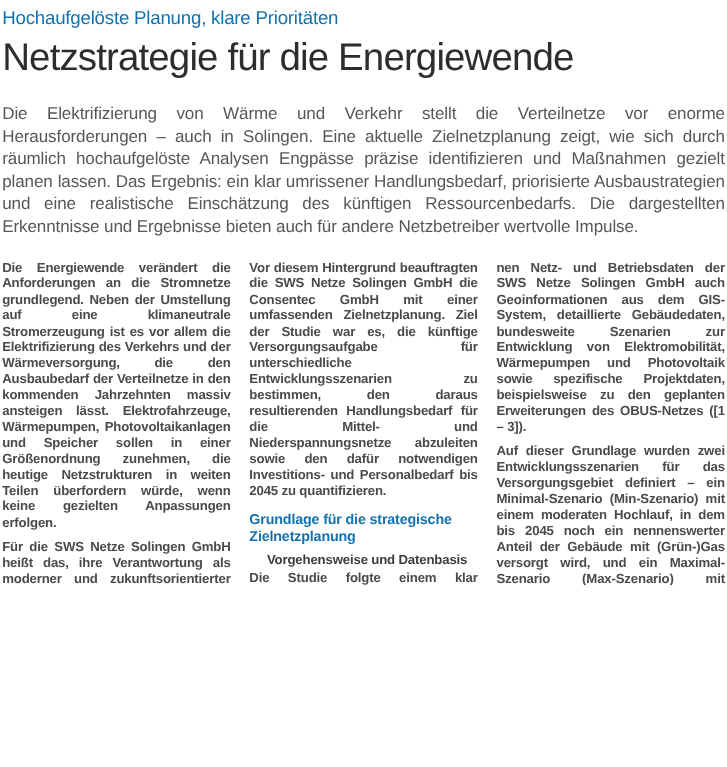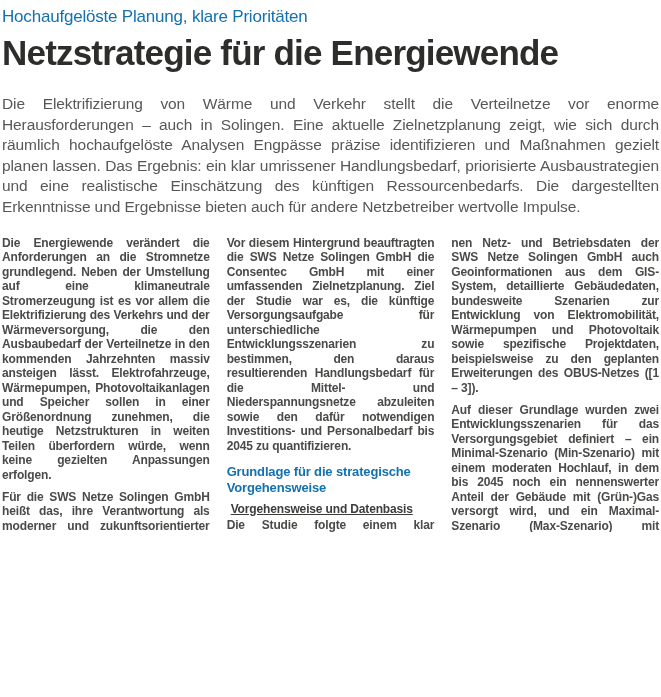--- a/index.html
+++ b/index.html
@@ -22,21 +22,21 @@
   .kicker{
     margin:0 0 4px 0;
     color:var(--accent-blue);
     font-size:17px;line-height:22px;
     letter-spacing:-0.2px;
   }
   .headline{
     margin:2px 0 0 0;
     color:var(--headline-color);
     font-size:35px;line-height:42px;
-    font-weight:bold;letter-spacing:-0.8px;
+    font-weight:normal;letter-spacing:-0.8px;
   }
   .headline .line{display:block;}
   .lead{
     margin:20px 0 12px 0;
     color:var(--lead-color);
     font-size:15.5px;line-height:20.6px;
     text-align:justify;
     letter-spacing:-0.1px;
     hyphens:auto;-webkit-hyphens:auto;
   }
@@ -54,24 +54,24 @@
     letter-spacing:-0.15px;
     hyphens:auto;font-weight:bold;-webkit-hyphens:auto;
   }
   .section-heading{
     margin:11px 0 7px 0;
     color:var(--accent-blue);
     font-size:13px;line-height:15.5px;
     font-weight:bold;letter-spacing:-0.15px;
   }
   .subheading{
-    margin:0 0 1px 4px;
+    margin:0 0 1px 16px;
     color:var(--subhead-color);
     font-size:12px;line-height:14.5px;
-    font-weight:bold;letter-spacing:-0.15px;text-decoration:underline;
+    font-weight:bold;letter-spacing:-0.15px;
   }
 </style>
 </head>
 <body>
 
 <article class="page">
 
   <p class="kicker">Hochaufgelöste Planung, klare Prioritäten</p>
 
   <h1 class="headline">
@@ -82,21 +82,21 @@
 
   <div class="columns">
 
     <div class="col">
       <p class="body-p">Die Energiewende verändert die Anforderungen an die Stromnetze grundlegend. Neben der Umstellung auf eine klimaneutrale Stromerzeugung ist es vor allem die Elektrifizierung des Verkehrs und der Wärmeversorgung, die den Ausbaubedarf der Verteilnetze in den kommenden Jahrzehnten massiv ansteigen lässt. Elektrofahrzeuge, Wärmepumpen, Photovoltaikanlagen und Speicher sollen in einer Größenordnung zunehmen, die heutige Netzstrukturen in weiten Teilen überfordern würde, wenn keine gezielten Anpassungen erfolgen.</p>
       <p class="body-p">Für die SWS Netze Solingen GmbH heißt das, ihre Verantwortung als moderner und zukunftsorientierter Verteilnetzbetreiber auch unter den besonderen örtlichen Gegebenheiten konsequent wahrzunehmen. Die bergische Großstadt verfügt über eine Mischung aus dichter städtischer Bebauung, randstädtischen Gebieten und einer besonderen elektrischen Infrastruktur durch das Oberleitungsbussystem (OBUS). Bereits 2023 wurden im Rahmen einer Meta-Studie erste Einschätzungen zu den künftigen Anforderungen an die</p>
     </div>
 
     <div class="col">
       <p class="body-p">Vor diesem Hintergrund beauftragten die SWS Netze Solingen GmbH die Consentec GmbH mit einer umfassenden Zielnetzplanung. Ziel der Studie war es, die künftige Versorgungsaufgabe für unterschiedliche Entwicklungsszenarien zu bestimmen, den daraus resultierenden Handlungsbedarf für die Mittel- und Niederspannungsnetze abzuleiten sowie den dafür notwendigen Investitions- und Personalbedarf bis 2045 zu quantifizieren.</p>
-      <h2 class="section-heading">Grundlage für die strategische Vorgehensweise</h2>
+      <h2 class="section-heading">Grundlage für die strategische Zielnetzplanung</h2>
       <h3 class="subheading">Vorgehensweise und Datenbasis</h3>
       <p class="body-p">Die Studie folgte einem klar strukturierten, mehrstufigen Prozess (Bild 1). Zunächst wurden sämtliche relevanten Daten zusammengetragen und aufbereitet. Dazu gehörten neben den inter-</p>
     </div>
 
     <div class="col">
       <p class="body-p">nen Netz- und Betriebsdaten der SWS Netze Solingen GmbH auch Geoinformationen aus dem GIS-System, detaillierte Gebäudedaten, bundesweite Szenarien zur Entwicklung von Elektromobilität, Wärmepumpen und Photovoltaik sowie spezifische Projektdaten, beispielsweise zu den geplanten Erweiterungen des OBUS-Netzes ([1 – 3]).</p>
       <p class="body-p">Auf dieser Grundlage wurden zwei Entwicklungsszenarien für das Versorgungsgebiet definiert – ein Minimal-Szenario (Min-Szenario) mit einem moderaten Hochlauf, in dem bis 2045 noch ein nennenswerter Anteil der Gebäude mit (Grün-)Gas versorgt wird, und ein Maximal-Szenario (Max-Szenario) mit ambitionierter Elektrifizierung, in dem eine vollständige Umstellung von Verkehr und Wärme auf elektrische Energie bis 2045 unterstellt ist. Die Betrachtung erstreckte sich über mehrere Stützjahre bis 2045 und diente der Abbildung einer Unsicherheitsbandbreite. Der Verlauf, der sich daraus ergebenden Höchstlast beziehungsweise Höchsteinspeisung ist in Bild 2, bezogen auf den heutigen Wert, grafisch dargestellt.</p>
     </div>
 
   </div>

